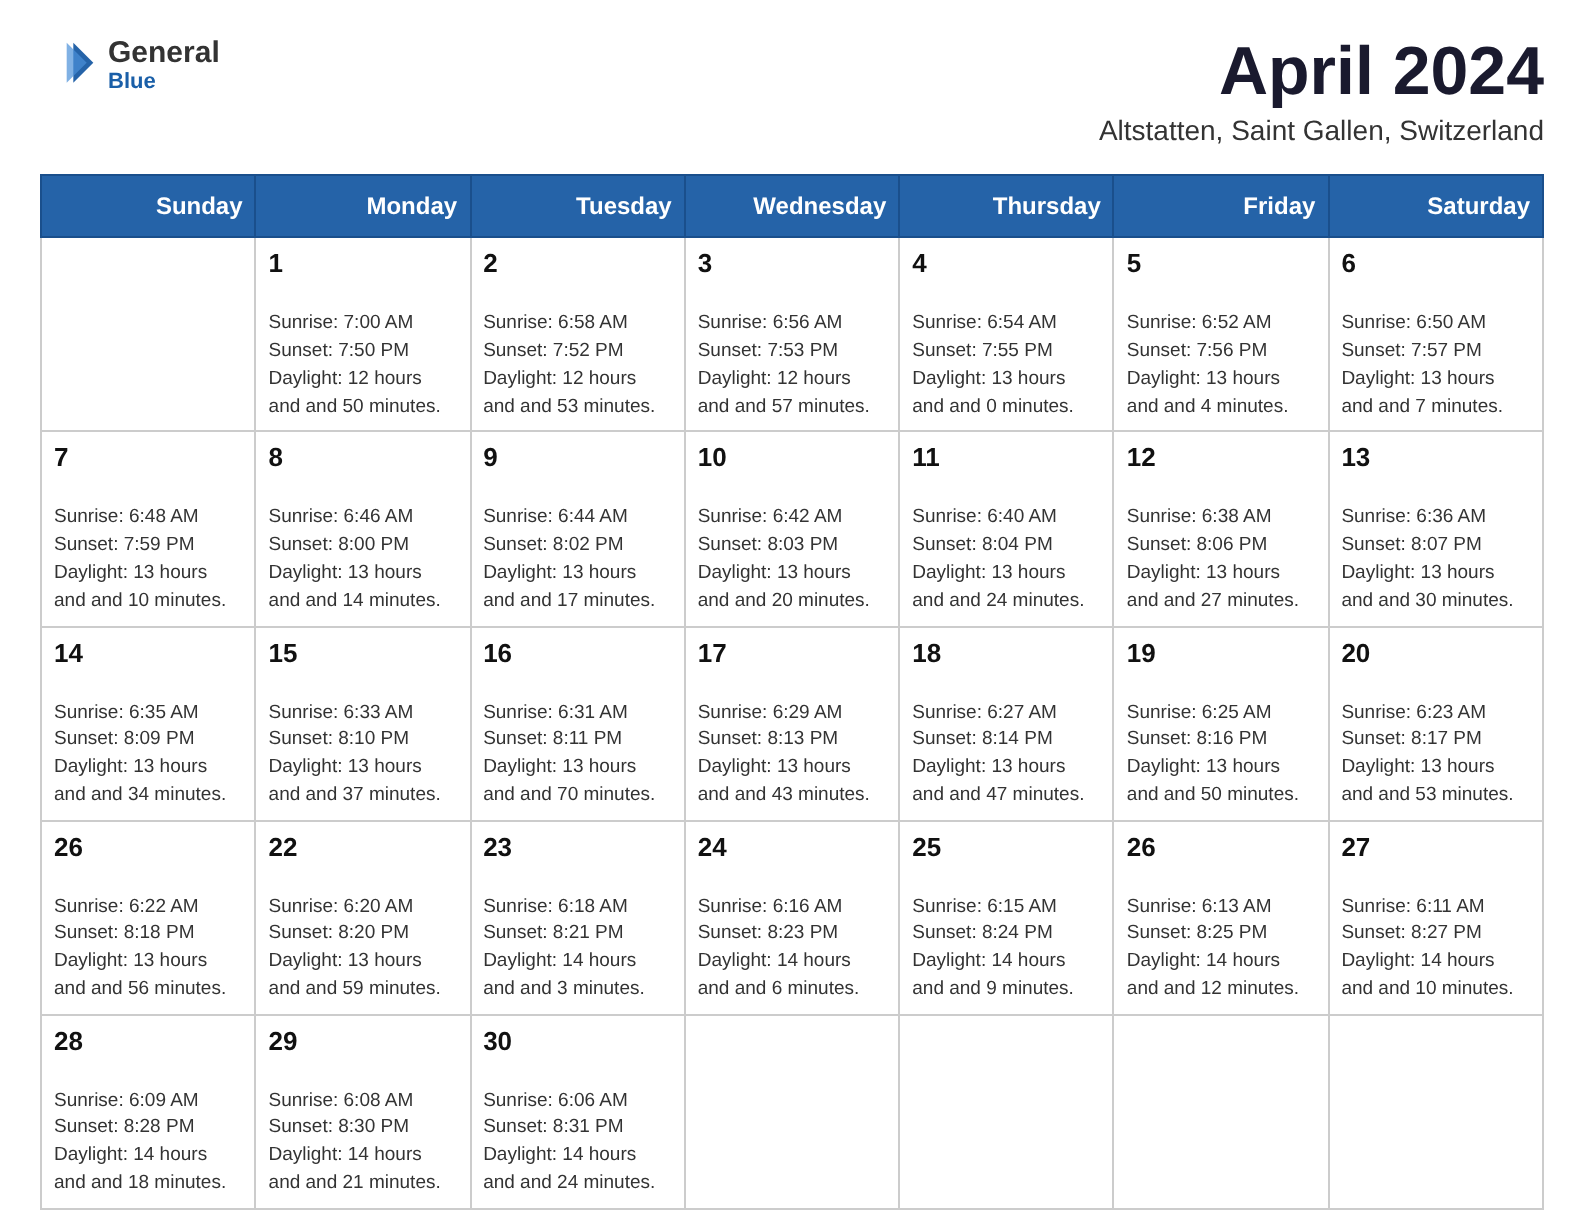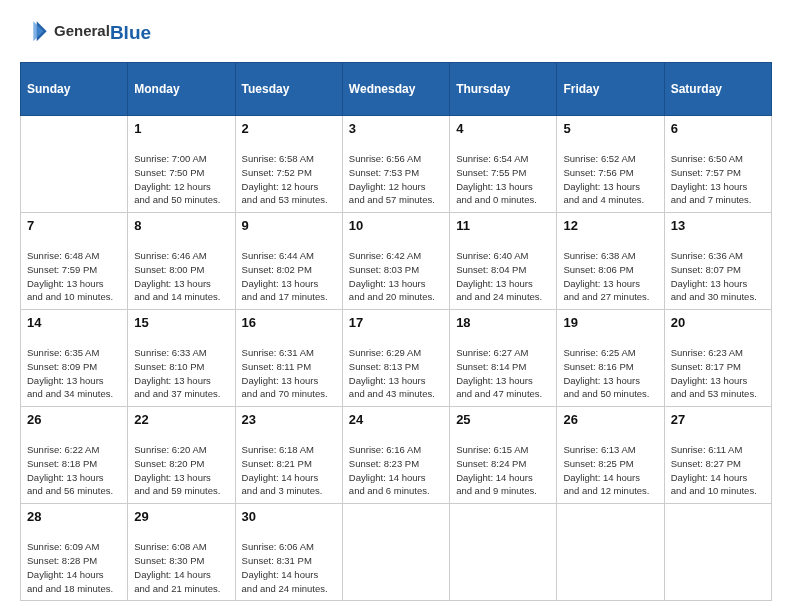--- a/index.html
+++ b/index.html
@@ -20,30 +20,30 @@
       align-items: flex-start;
       margin-bottom: 14px;
     }
     .logo {
       display: flex;
       align-items: center;
       gap: 4px;
     }
     .logo-text {
       display: flex;
-      flex-direction: row;
+      flex-direction: column;
       line-height: 1.1;
     }
     .logo-general {
       font-size: 15px;
       font-weight: bold;
       color: #333;
     }
     .logo-blue {
-      font-size: 19px;
+      font-size: 11px;
       font-weight: bold;
       color: #1a5fa8;
     }
     .logo-icon {
       width: 30px;
       height: 30px;
     }
     .title-block {
       text-align: right;
     }
@@ -61,23 +61,23 @@
     .calendar-table {
       width: 100%;
       border-collapse: collapse;
       table-layout: fixed;
     }
     .calendar-table th {
       background: #2563a8;
       color: #fff;
       font-size: 12px;
       font-weight: bold;
-      padding: 19px 6px;
+      padding: 8px 6px;
       border: 1px solid #1a4f8c;
-      text-align: left;
+      text-align: right;
     }
     .calendar-table td {
       border: 1px solid #ccc;
       vertical-align: top;
       padding: 5px 6px;
       font-size: 10px;
       color: #333;
       height: 82px;
       background: #fff;
     }
@@ -109,20 +109,24 @@
   <div class="header">
     <div class="logo">
       <svg class="logo-icon" viewBox="0 0 36 36">
         <polygon points="20,4 32,16 20,28" fill="#2563a8"></polygon>
         <polygon points="16,4 28,16 16,28" fill="#4a90d9" opacity="0.7"></polygon>
       </svg>
       <div class="logo-text">
         <span class="logo-general">General</span>
         <span class="logo-blue">Blue</span>
       </div>
+    </div>
+    <div class="title-block">
+      <div class="calendar-title">April 2024</div>
+      <div class="calendar-subtitle">Altstatten, Saint Gallen, Switzerland</div>
     </div>
   </div>
 
   <table class="calendar-table">
     <thead>
       <tr>
         <th>Sunday</th>
         <th>Monday</th>
         <th>Tuesday</th>
         <th>Wednesday</th>

